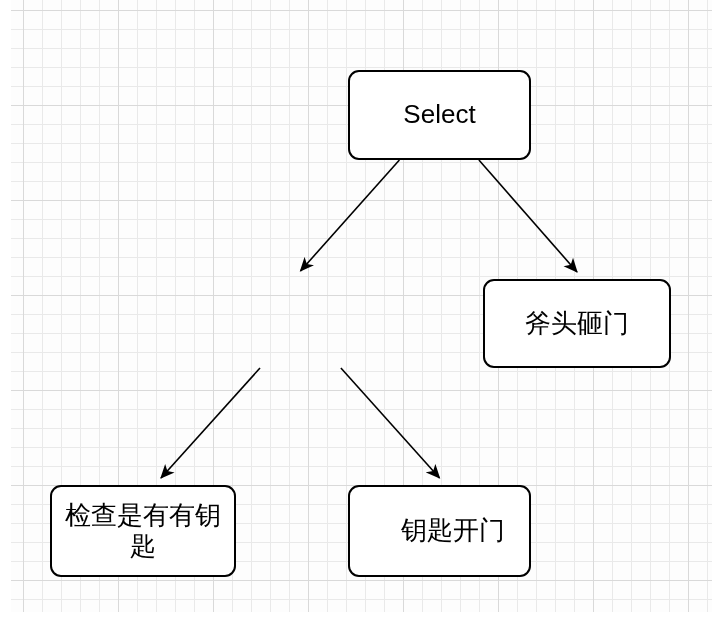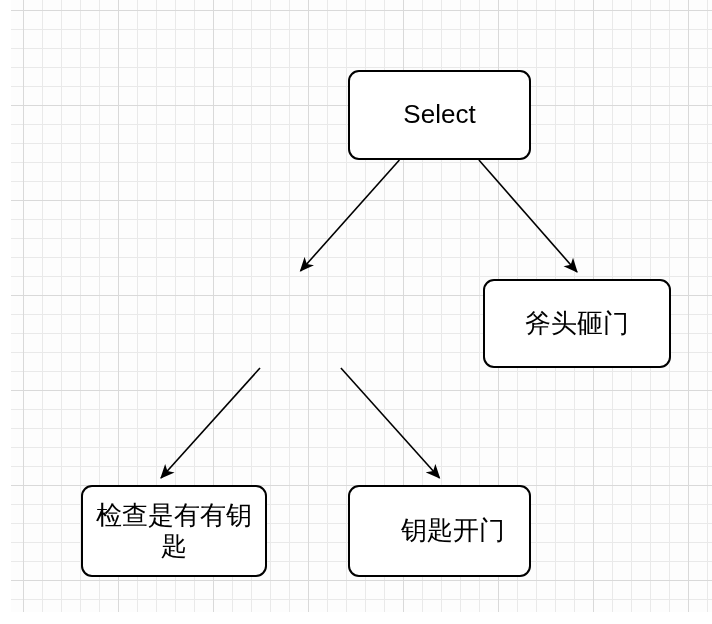--- a/index.html
+++ b/index.html
@@ -84,21 +84,21 @@
       <line x1="249.0" y1="368" x2="150" y2="478" marker-end="url(#arrow)"></line>
       <line x1="329.9" y1="368" x2="428.5" y2="478" marker-end="url(#arrow)"></line>
     </svg>
   <div id="node-layer">
       <div class="node" style="left: 337px; top: 70px; width: 183px; height: 90px;">
         <span class="node-label">Select</span>
       </div>
       <div class="node" style="left: 472px; top: 279px; width: 188px; height: 89px; justify-content: center;">
         <span class="node-label">斧头砸门</span>
       </div>
-      <div class="node" style="left: 70px; top: 485px; width: 186px; height: 92px;">
+      <div class="node" style="left: 39px; top: 485px; width: 186px; height: 92px;">
         <span class="node-label">检查是有有钥
 匙</span>
       </div>
       <div class="node" style="left: 337px; top: 485px; width: 183px; height: 92px; padding-left: 31px;">
         <span class="node-label">钥匙开门</span>
       </div>
     </div>
 </div>
 
 </body></html>

